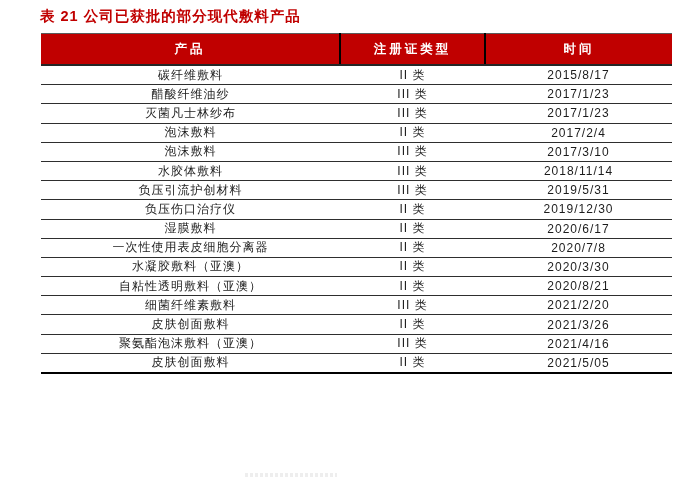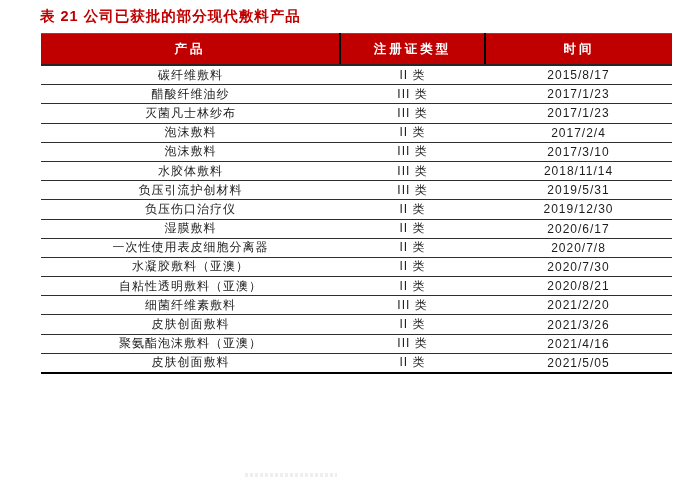--- a/index.html
+++ b/index.html
@@ -146,21 +146,21 @@
 
   <tr>
     <td>一次性使用表皮细胞分离器</td>
     <td>II 类</td>
     <td>2020/7/8</td>
   </tr>
 
   <tr>
     <td>水凝胶敷料（亚澳）</td>
     <td>II 类</td>
-    <td>2020/7/30</td>
+    <td>2020/3/30</td>
   </tr>
 
   <tr>
     <td>自粘性透明敷料（亚澳）</td>
     <td>II 类</td>
     <td>2020/8/21</td>
   </tr>
 
 
   <tr>

